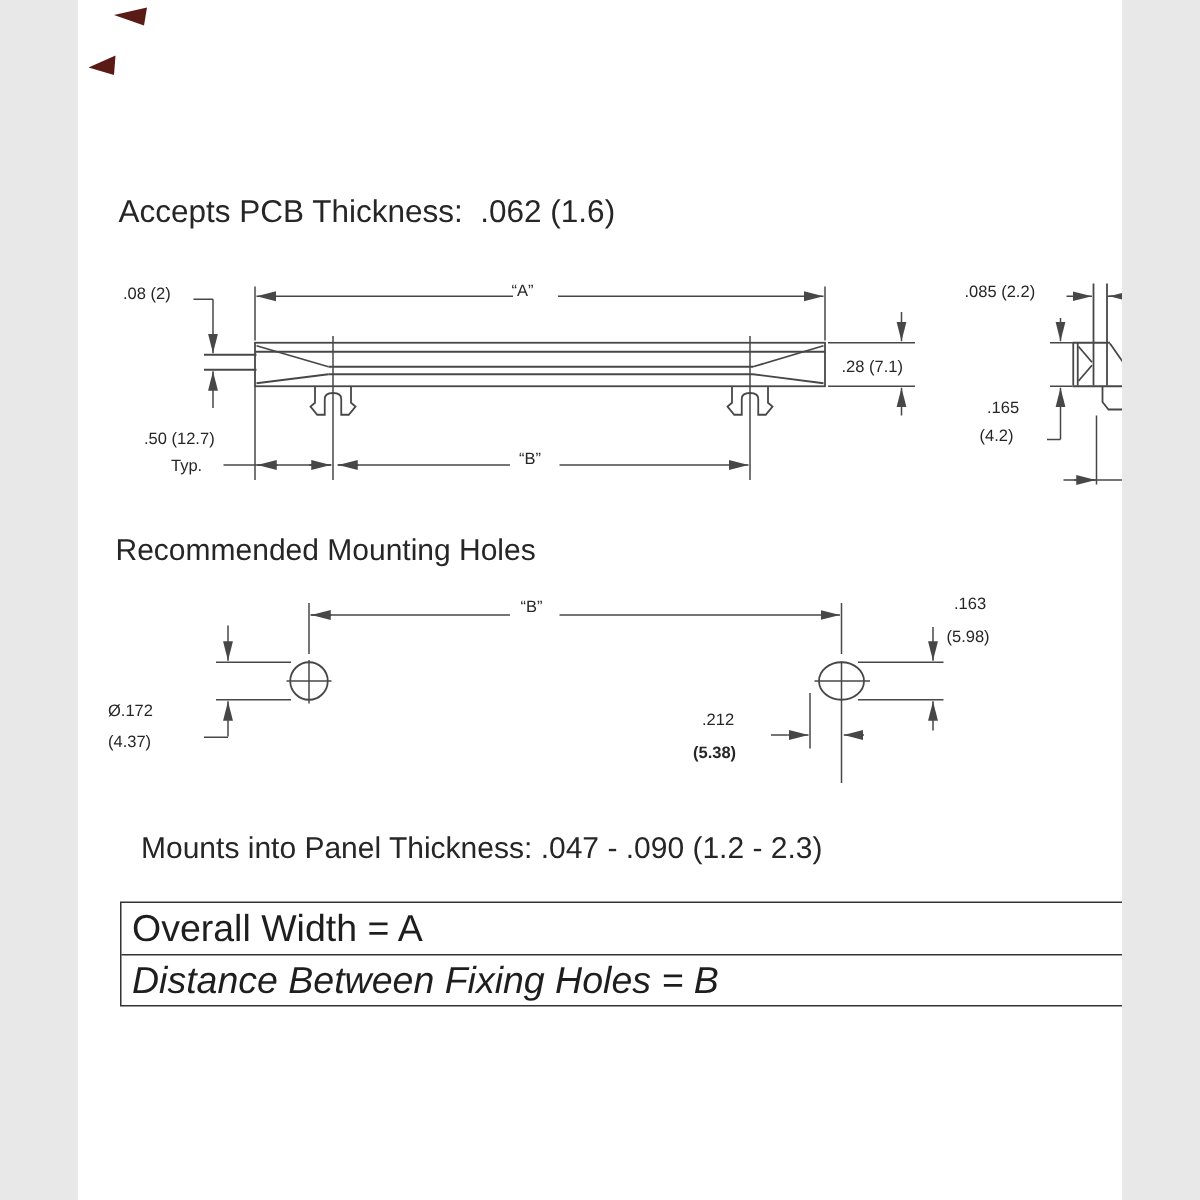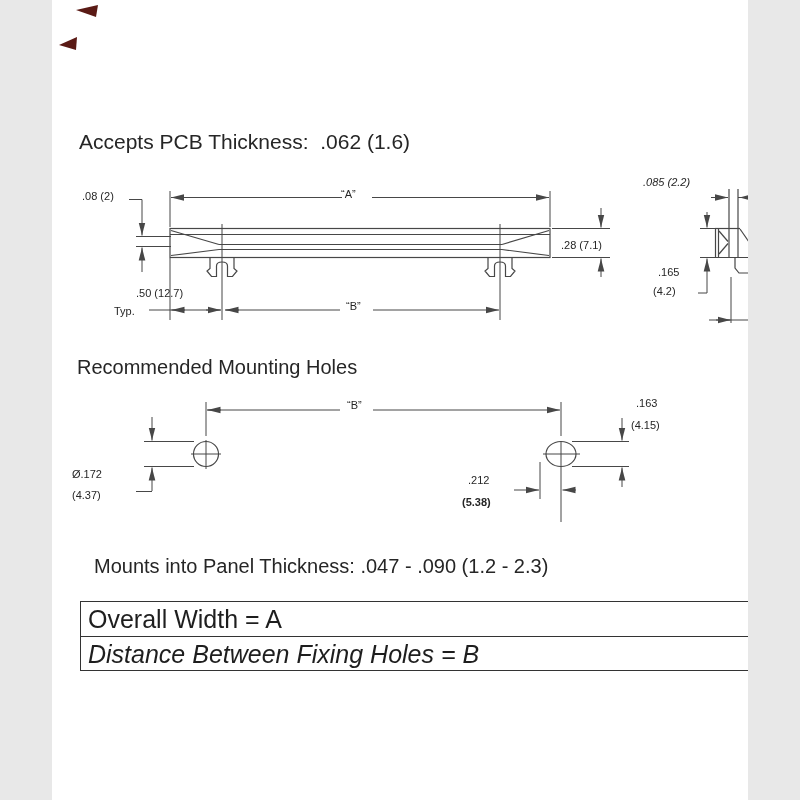--- a/index.html
+++ b/index.html
@@ -170,36 +170,36 @@
       <line class="thin" x1="473" y1="490" x2="487" y2="490" marker-end="url(#ah)"></line>
       <line class="thin" x1="524" y1="490" x2="510.5" y2="490" marker-end="url(#ah)"></line>
     </g>
   </svg>
 
   <div class="txt f21" style="left:27px;top:130px;">Accepts PCB Thickness:  .062 (1.6)</div>
 
   <div class="txt f17" style="left:30px;top:190px;">.08 (2)</div>
   <div class="txt f17" style="left:289px;top:188px;">“A”</div>
   <div class="txt f17" style="left:509px;top:239px;">.28 (7.1)</div>
-  <div class="txt f17" style="left:44px;top:287px;margin-left:40px;">.50 (12.7)</div>
+  <div class="txt f17" style="left:44px;top:287px;">.50 (12.7)</div>
   <div class="txt f17" style="left:62px;top:305px;">Typ.</div>
   <div class="txt f17" style="left:294px;top:300px;">“B”</div>
 
-  <div class="txt f17" style="left:591px;top:176px;font-style:italic;">.085 (2.2)</div>
+  <div class="txt f17" style="left:591px;top:189px;">.085 (2.2)</div>
   <div class="txt f17" style="left:744px;top:229px;">.15 (3.8)</div>
   <div class="txt f17" style="left:606px;top:266px;">.165</div>
   <div class="txt f17" style="left:601px;top:285px;">(4.2)</div>
   <div class="txt f17" style="left:741px;top:311px;">.31 (7.9)</div>
 
   <div class="txt f20 bold" style="left:25px;top:356px;">Recommended Mounting Holes</div>
   <div class="txt f17" style="left:295px;top:399px;">“B”</div>
   <div class="txt f17" style="left:20px;top:468px;">Ø.172</div>
   <div class="txt f17" style="left:20px;top:489px;">(4.37)</div>
   <div class="txt f17" style="left:584px;top:397px;">.163</div>
-  <div class="txt f17" style="left:579px;top:419px;">(4.15)</div>
+  <div class="txt f17" style="left:579px;top:419px;">(5.98)</div>
   <div class="txt f17" style="left:416px;top:474px;">.212</div>
   <div class="txt f17" style="left:410px;top:496px;font-weight:bold;">(5.38)</div>
 
   <div class="txt f20" style="left:25px;top:555px;margin-left:17px;">Mounts into Panel Thickness: .047 - .090 (1.2 - 2.3)</div>
 
   <div class="legend">
     <div class="row">Overall Width = A</div>
     <div class="row">Distance Between Fixing Holes = B</div>
   </div>
 

